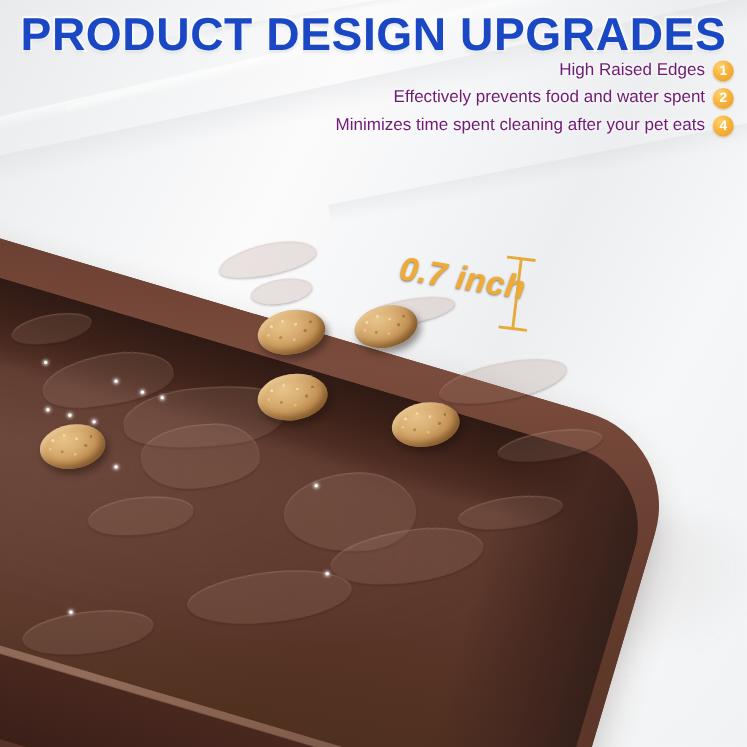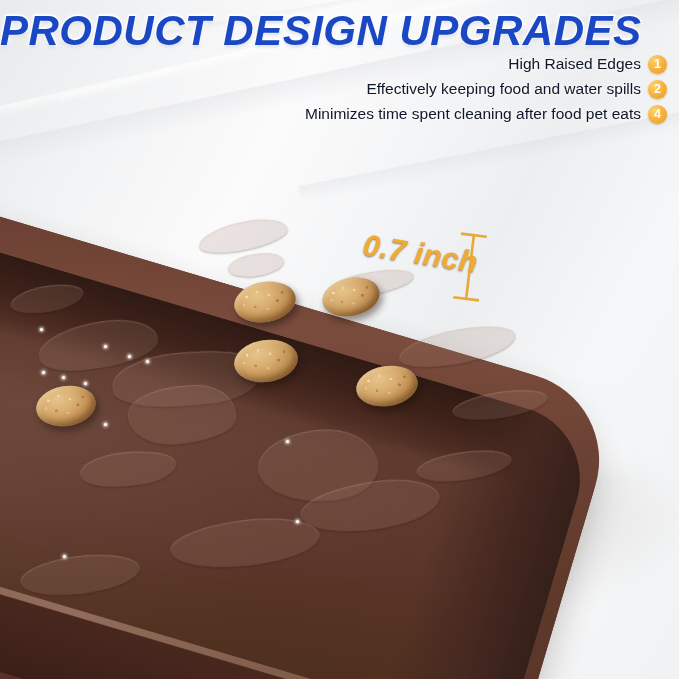--- a/index.html
+++ b/index.html
@@ -254,24 +254,24 @@
     width: 36px; height: 70px;
     transform: rotate(7deg);
     transform-origin: center;
   }
 
   
   .headline {
     position: absolute;
     left: 0; right: 0;
     top: 8px;
+    text-align: center;
     font-size: 42px;
     line-height: 46px;
     font-weight: 800;
-    font-style: italic;
     letter-spacing: .5px;
     color: #1a47c4;
     white-space: nowrap;
     -webkit-text-stroke: 3px #ffffff;
     paint-order: stroke fill;
     text-shadow:
       0 0 6px rgba(255,255,255,.95),
       0 2px 3px rgba(120,130,150,.35);
   }
 
@@ -287,21 +287,21 @@
   }
   .bullet-row {
     display: flex;
     align-items: center;
     gap: 7px;
     justify-content: flex-end;
   }
   .bullet-text {
     font-size: 15.5px;
     line-height: 20px;
-    color: #0f172a;
+    color: #701a75;
     white-space: nowrap;
     text-shadow: 0 0 4px rgba(255,255,255,.95), 0 0 7px rgba(255,255,255,.8);
   }
   .badge {
     flex: 0 0 auto;
     width: 19px; height: 19px;
     border-radius: 50%;
     background: radial-gradient(circle at 34% 28%, #ffd26a 0%, #f7b23c 48%, #e99a22 100%);
     color: #ffffff;
     font-size: 12.5px;
@@ -386,25 +386,25 @@
   <div class="headline">PRODUCT DESIGN UPGRADES</div>
 
   <div class="bullets">
 
     <div class="bullet-row">
       <span class="bullet-text">High Raised Edges</span>
       <span class="badge">1</span>
     </div>
 
     <div class="bullet-row">
-      <span class="bullet-text">Effectively keeping food and water spills</span>
+      <span class="bullet-text">Effectively prevents food and water spent</span>
       <span class="badge">2</span>
     </div>
 
 
     <div class="bullet-row">
-      <span class="bullet-text">Minimizes time spent cleaning after food pet eats</span>
+      <span class="bullet-text">Minimizes time spent cleaning after your pet eats</span>
       <span class="badge">4</span>
     </div>
 
   </div>
 
 </div>
 
 </body></html>

